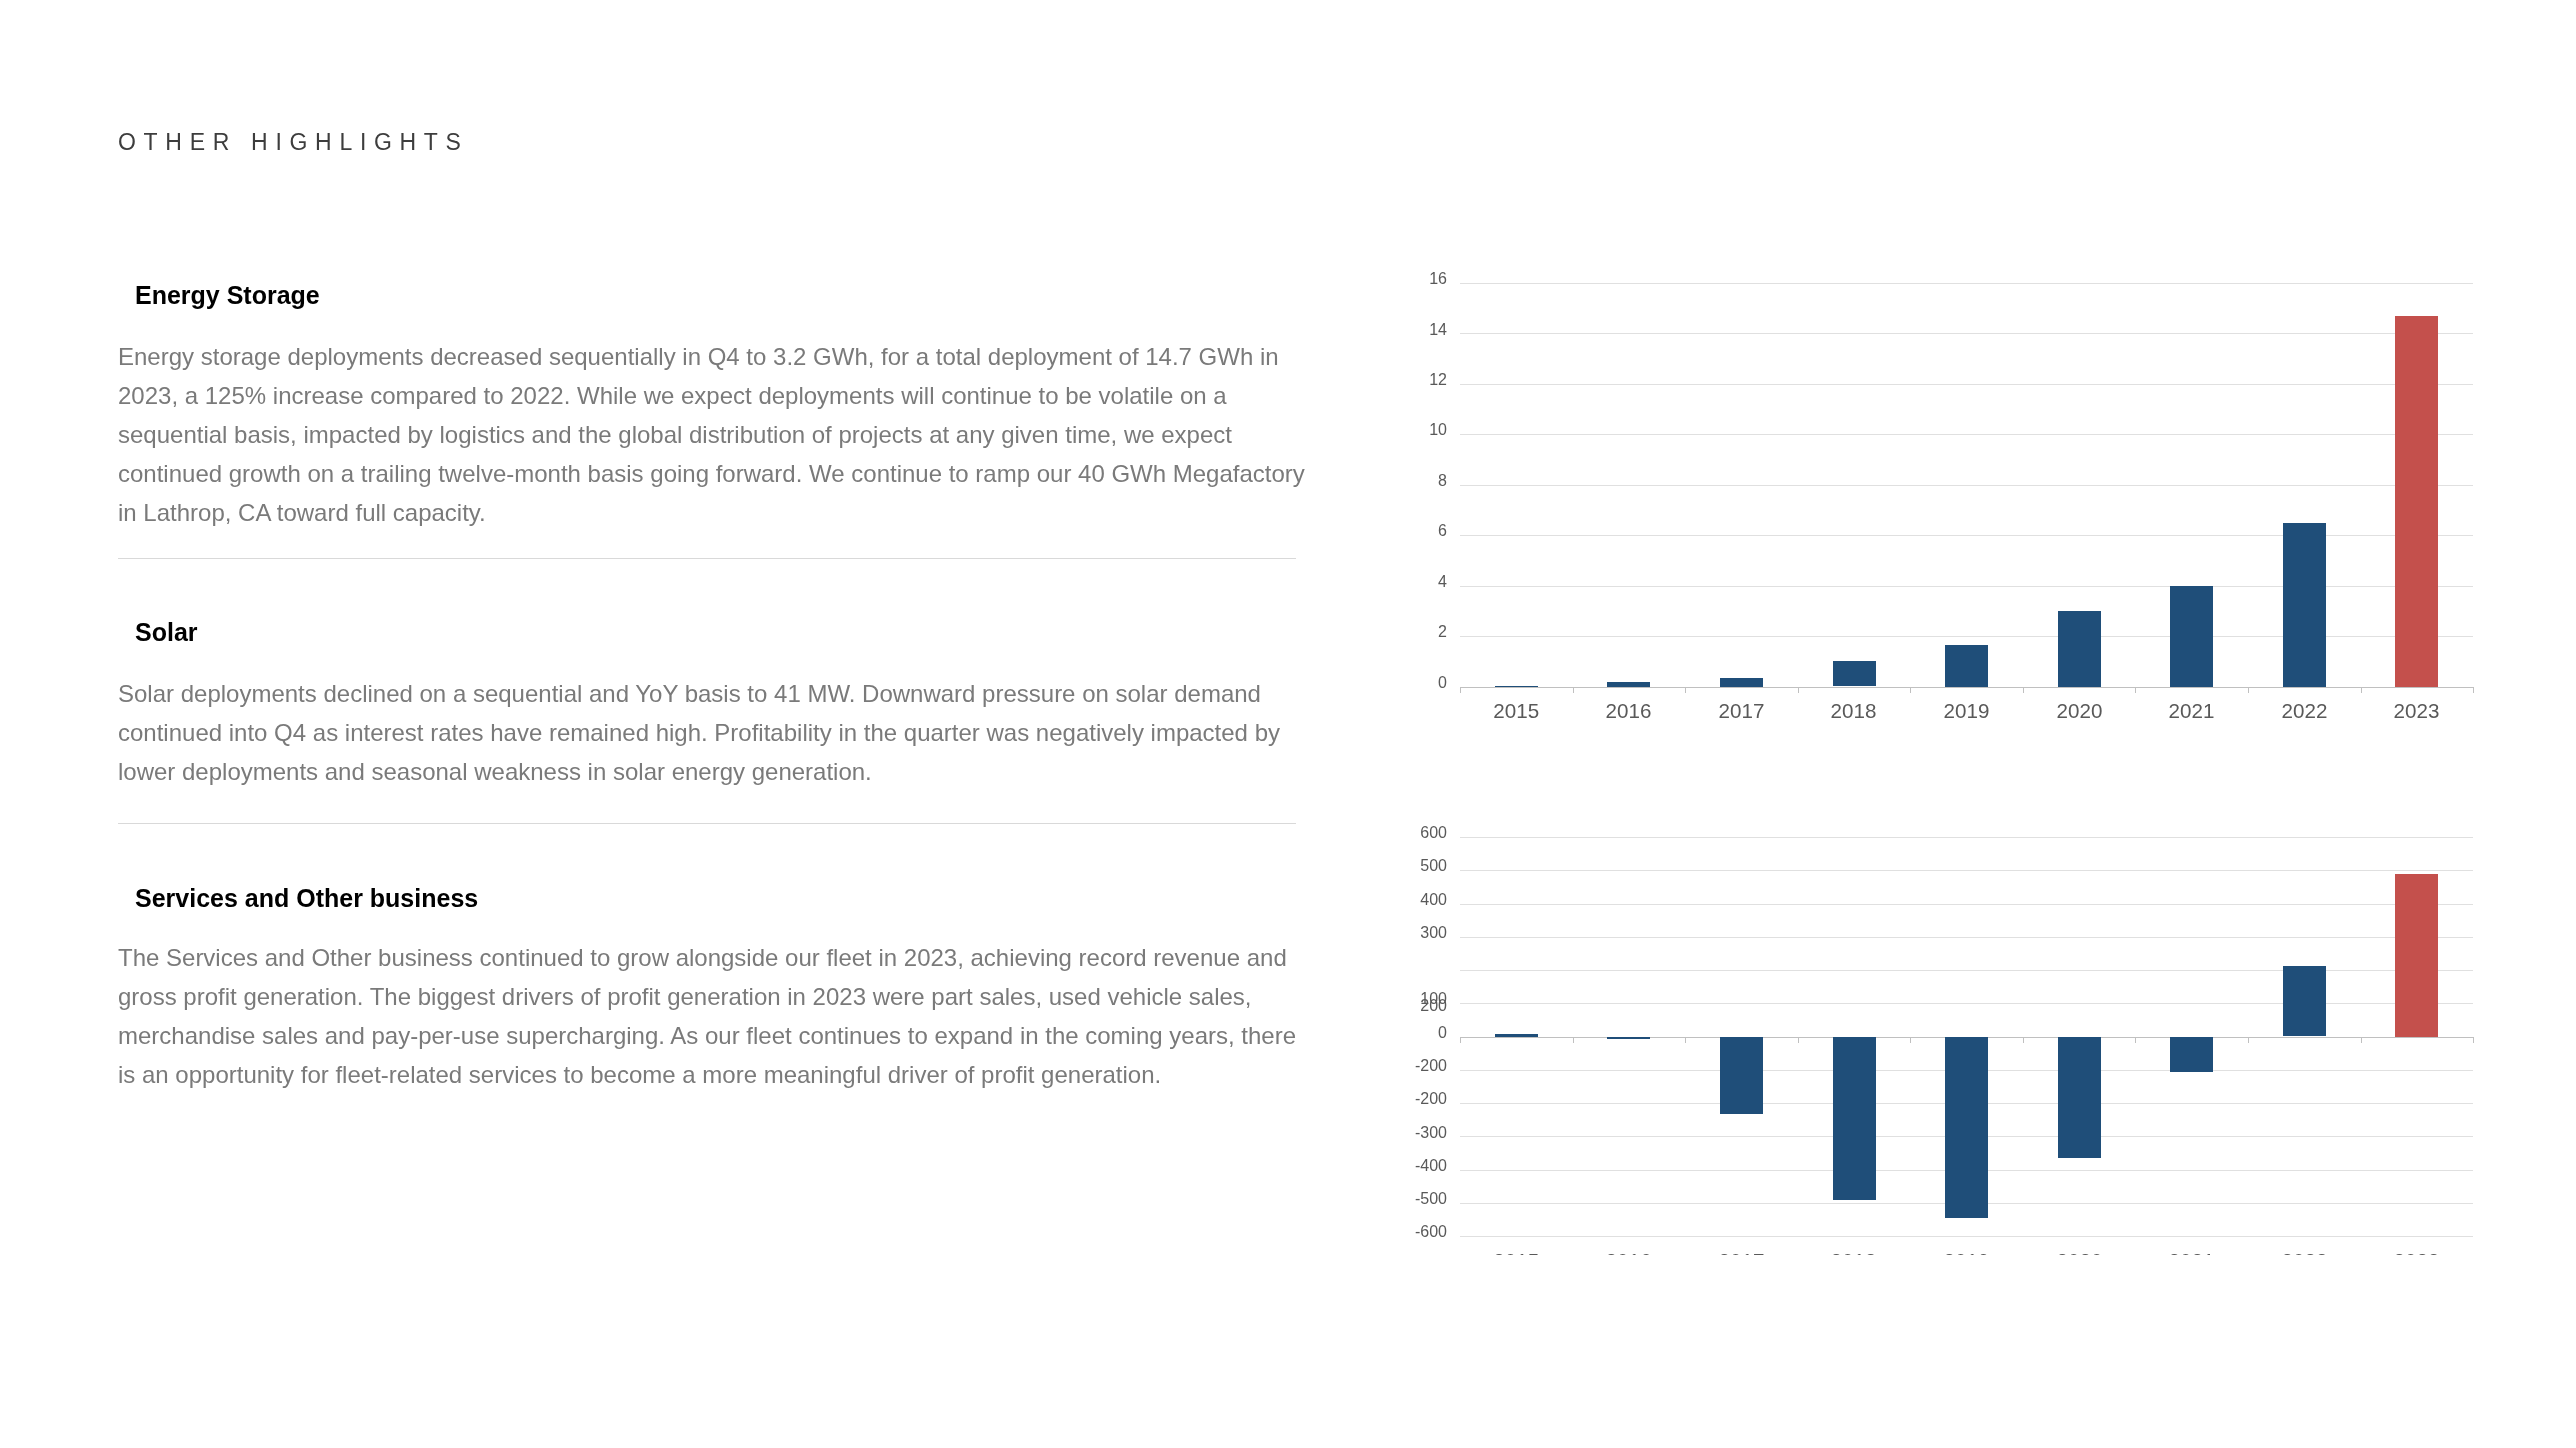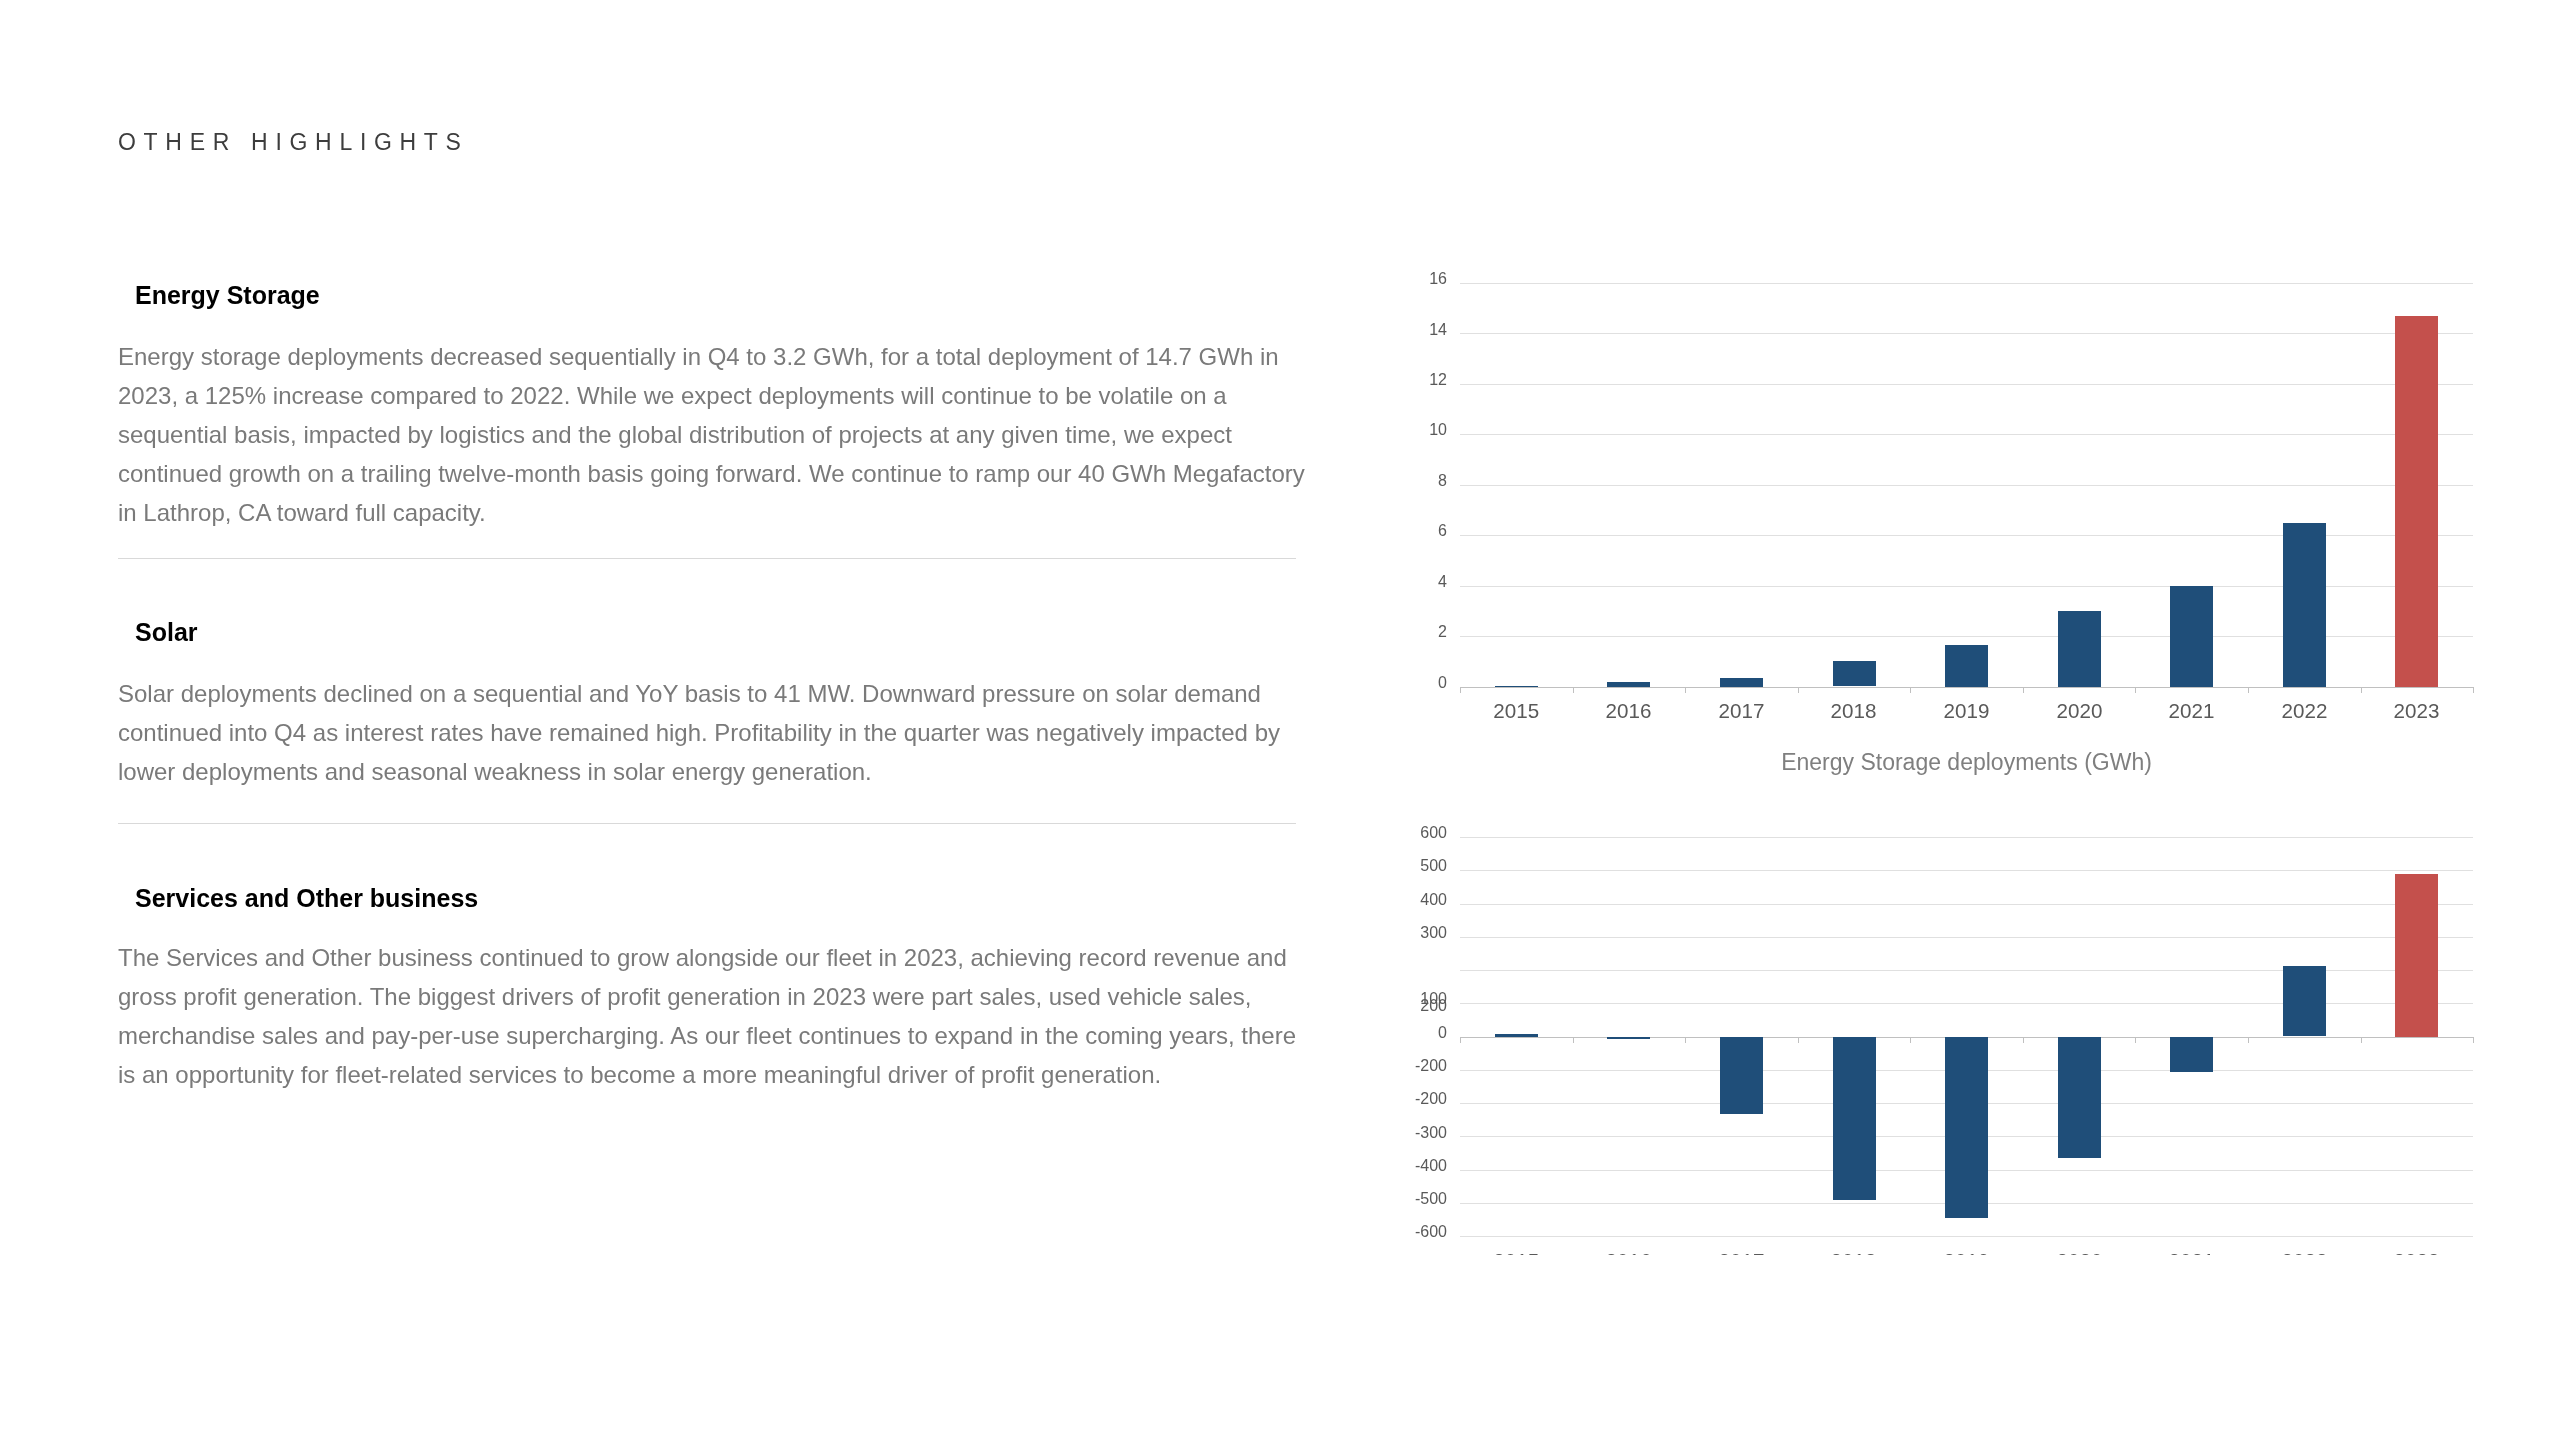--- a/index.html
+++ b/index.html
@@ -159,21 +159,20 @@
       <div class="xtick" style="left: 468px; width: 77px; top: 416px;">2019</div>
       <div class="bar" style="left: 598px; width: 43px; top: 328px; height: 76px; background: rgb(31, 78, 121);"></div>
       <div class="xtick" style="left: 581px; width: 77px; top: 416px;">2020</div>
       <div class="bar" style="left: 710px; width: 43px; top: 303px; height: 101px; background: rgb(31, 78, 121);"></div>
       <div class="xtick" style="left: 693px; width: 77px; top: 416px;">2021</div>
       <div class="bar" style="left: 823px; width: 43px; top: 240px; height: 164px; background: rgb(31, 78, 121);"></div>
       <div class="xtick" style="left: 806px; width: 77px; top: 416px;">2022</div>
       <div class="bar" style="left: 935px; width: 43px; top: 33px; height: 371px; background: rgb(196, 80, 76);"></div>
       <div class="xtick" style="left: 918px; width: 77px; top: 416px;">2023</div>
     </div>
-  <div class="chart-title" style="top:749px; font-size:23px">Energy Storage deployments (GWh)</div>
 
   <div class="chart" id="chart2" style="left:1460px; top:837px; width:1013px; height:399px">
       <div class="gridline" style="top: 399px;"></div>
       <div class="ytick" style="top: 386px;">-600</div>
       <div class="gridline" style="top: 366px;"></div>
       <div class="ytick" style="top: 353px;">-500</div>
       <div class="gridline" style="top: 333px;"></div>
       <div class="ytick" style="top: 320px;">-400</div>
       <div class="gridline" style="top: 299px;"></div>
       <div class="ytick" style="top: 287px;">-300</div>

